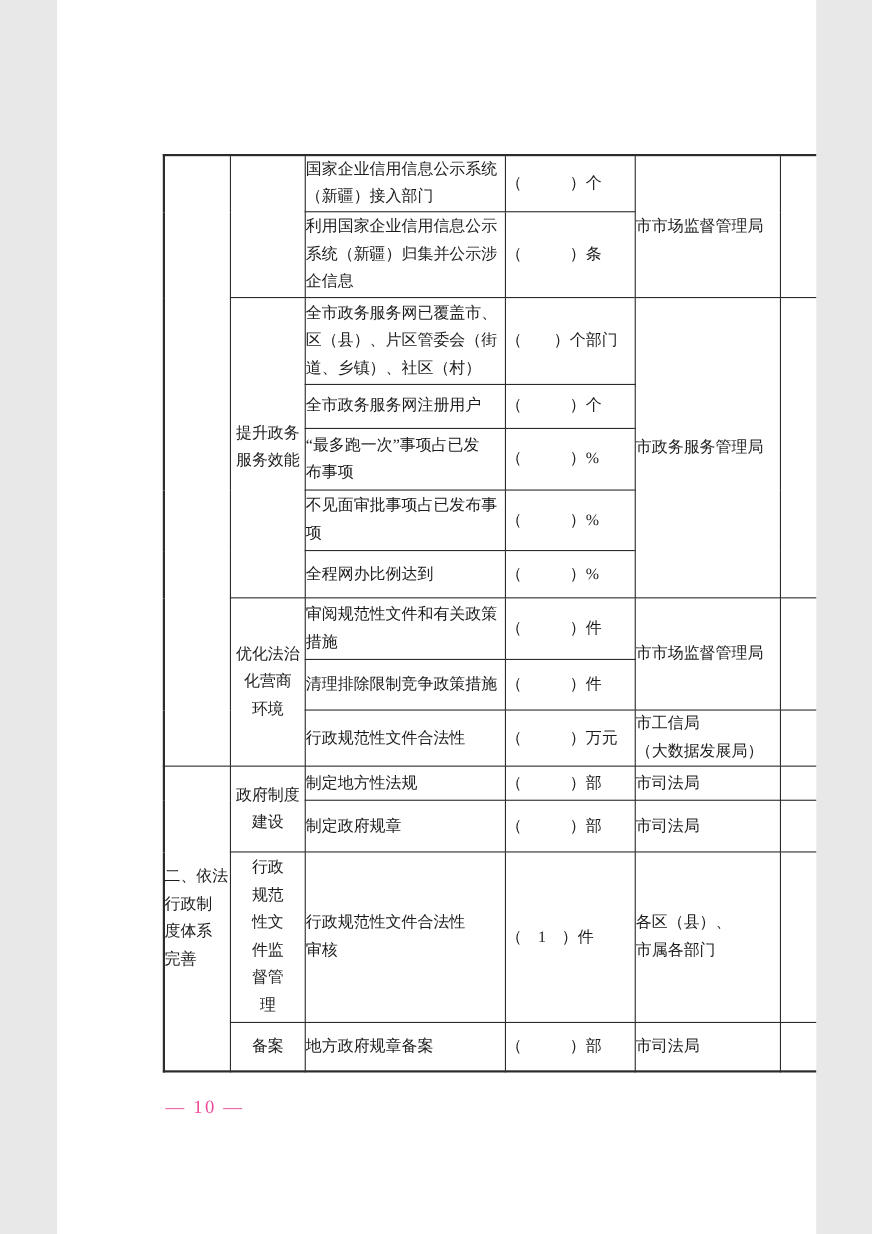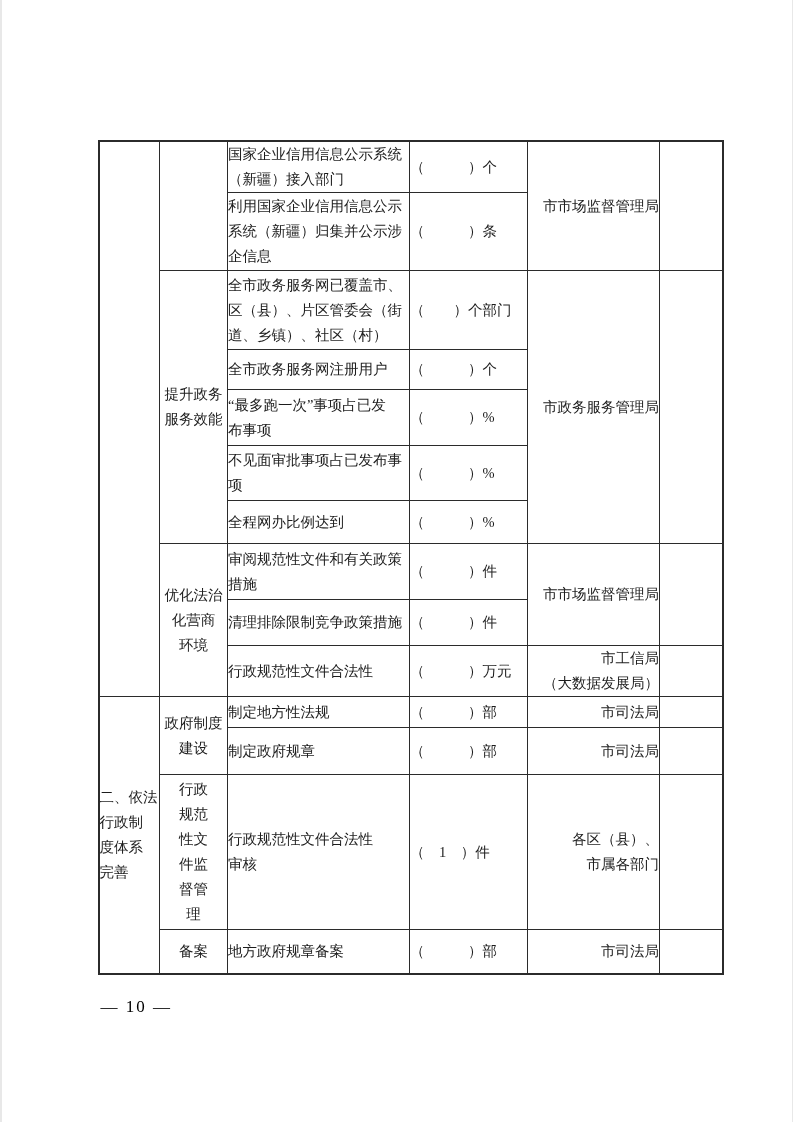--- a/index.html
+++ b/index.html
@@ -1,18 +1,18 @@
 <!DOCTYPE html>
 <html><head>
 <meta charset="utf-8">
 <style>
   html, body { margin: 0; padding: 0; background: #e8e8e8; }
   .page {
     position: relative;
-    width: 790px;
+    width: 690px;
     height: 1122px;
     margin: 0 auto;
     background: #ffffff;
     font-family: "Liberation Serif", "DejaVu Serif", serif;
     color: #1c1c1c;
     overflow: hidden;
   }
   table.assessment {
     position: absolute;
     left: 96px;
@@ -28,21 +28,21 @@
     line-height: 25px;
     vertical-align: middle;
     white-space: pre-line;
     padding: 0;
     overflow: hidden;
   }
   td.c1 { text-align: left; font-size: 14.5px; }
   td.c2 { text-align: center; font-size: 14.5px; }
   td.c3 { text-align: left; padding: 1px 2px 1px 5px; font-size: 14px; line-height: 25px; }
   td.c4 { text-align: left; padding-left: 6px; font-size: 14px; }
-  td.c5 { text-align: right; font-size: 14px; }
+  td.c5 { text-align: left; font-size: 14px; }
   td.c6 { background: #ffffff; }
   tr.r1  { height: 50px; }
   tr.r2  { height: 78px; }
   tr.r3  { height: 79px; }
   tr.r4  { height: 40px; }
   tr.r5  { height: 56px; }
   tr.r6  { height: 55px; }
   tr.r7  { height: 43px; }
   tr.r8  { height: 56px; }
   tr.r9  { height: 46px; }
@@ -50,21 +50,21 @@
   tr.r11 { height: 31px; }
   tr.r12 { height: 47px; font-family: Liberation Serif, serif; }
   tr.r13 { height: 155px; font-family: Liberation Serif, serif; }
   tr.r14 { height: 44px; margin-left: 16px; }
   .page-num {
     position: absolute;
     left: 99px;
     top: 997px;
     font-size: 17px;
     letter-spacing: 2px;
-    color: #000000;
+    color: #ec4899;
   }
 </style>
 </head>
 <body>
 
 <div class="page">
 
   <table class="assessment">
     <colgroup>
       <col style="width:61px">

